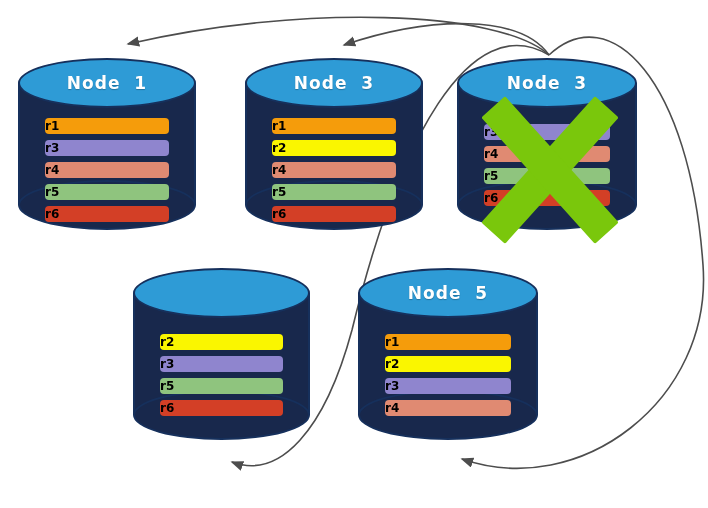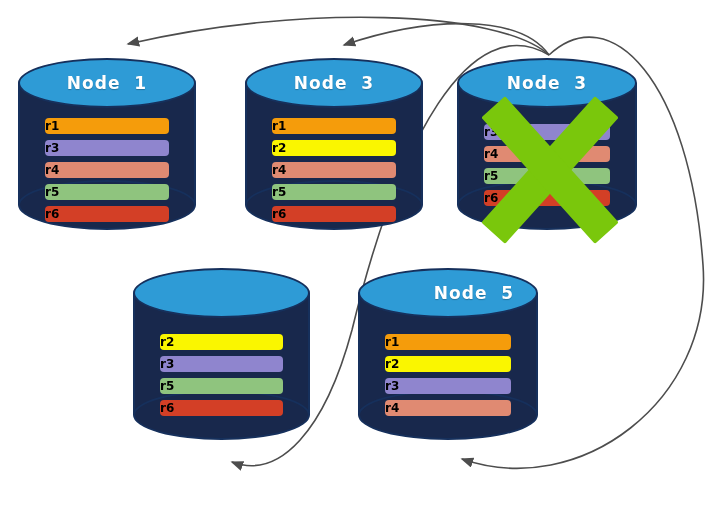--- a/index.html
+++ b/index.html
@@ -176,21 +176,21 @@
           <div class="replica" style="background: rgb(250, 246, 0);">r2</div>
           <div class="replica" style="background: rgb(143, 133, 206);">r3</div>
           <div class="replica" style="background: rgb(143, 196, 126);">r5</div>
           <div class="replica" style="background: rgb(211, 63, 38);">r6</div>
         </div>
       </div>
       <div class="node" style="left: 358px; top: 268px; width: 180px; height: 172px;">
         <div class="cyl-body" style="top: 25px; height: 122px;"></div>
         <div class="cyl-bottom" style="top: 122px; height: 50px;"></div>
         <div class="cyl-top" style="height: 50px;"></div>
-        <div class="node-label" style="top: 15px; margin-left: 26px;">Node  5</div>
+        <div class="node-label" style="top: 15px;">Node  5</div>
         <div class="replicas" style="top: 66px; padding-left: 27px; padding-right: 27px;">
           <div class="replica" style="background: rgb(245, 156, 11);">r1</div>
           <div class="replica" style="background: rgb(250, 246, 0);">r2</div>
           <div class="replica" style="background: rgb(143, 133, 206);">r3</div>
           <div class="replica" style="background: rgb(224, 138, 114);">r4</div>
         </div>
       </div>
     </div>
 
 </div>

